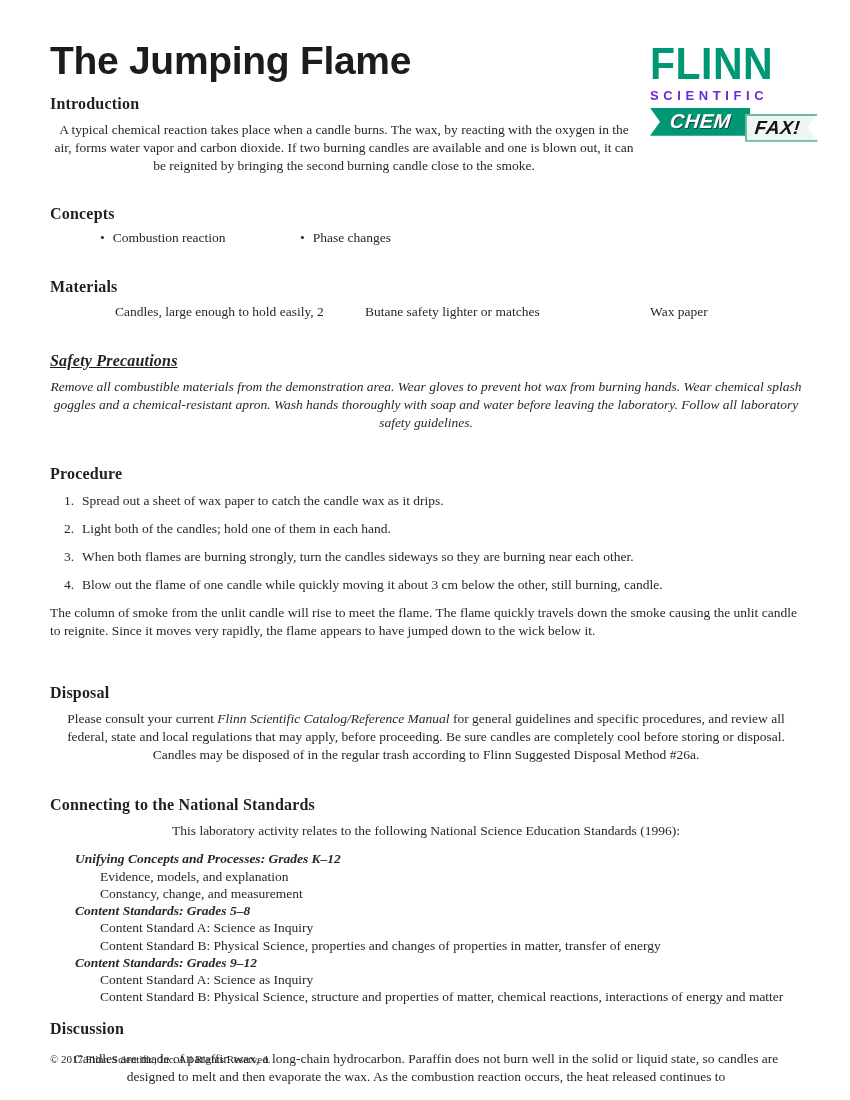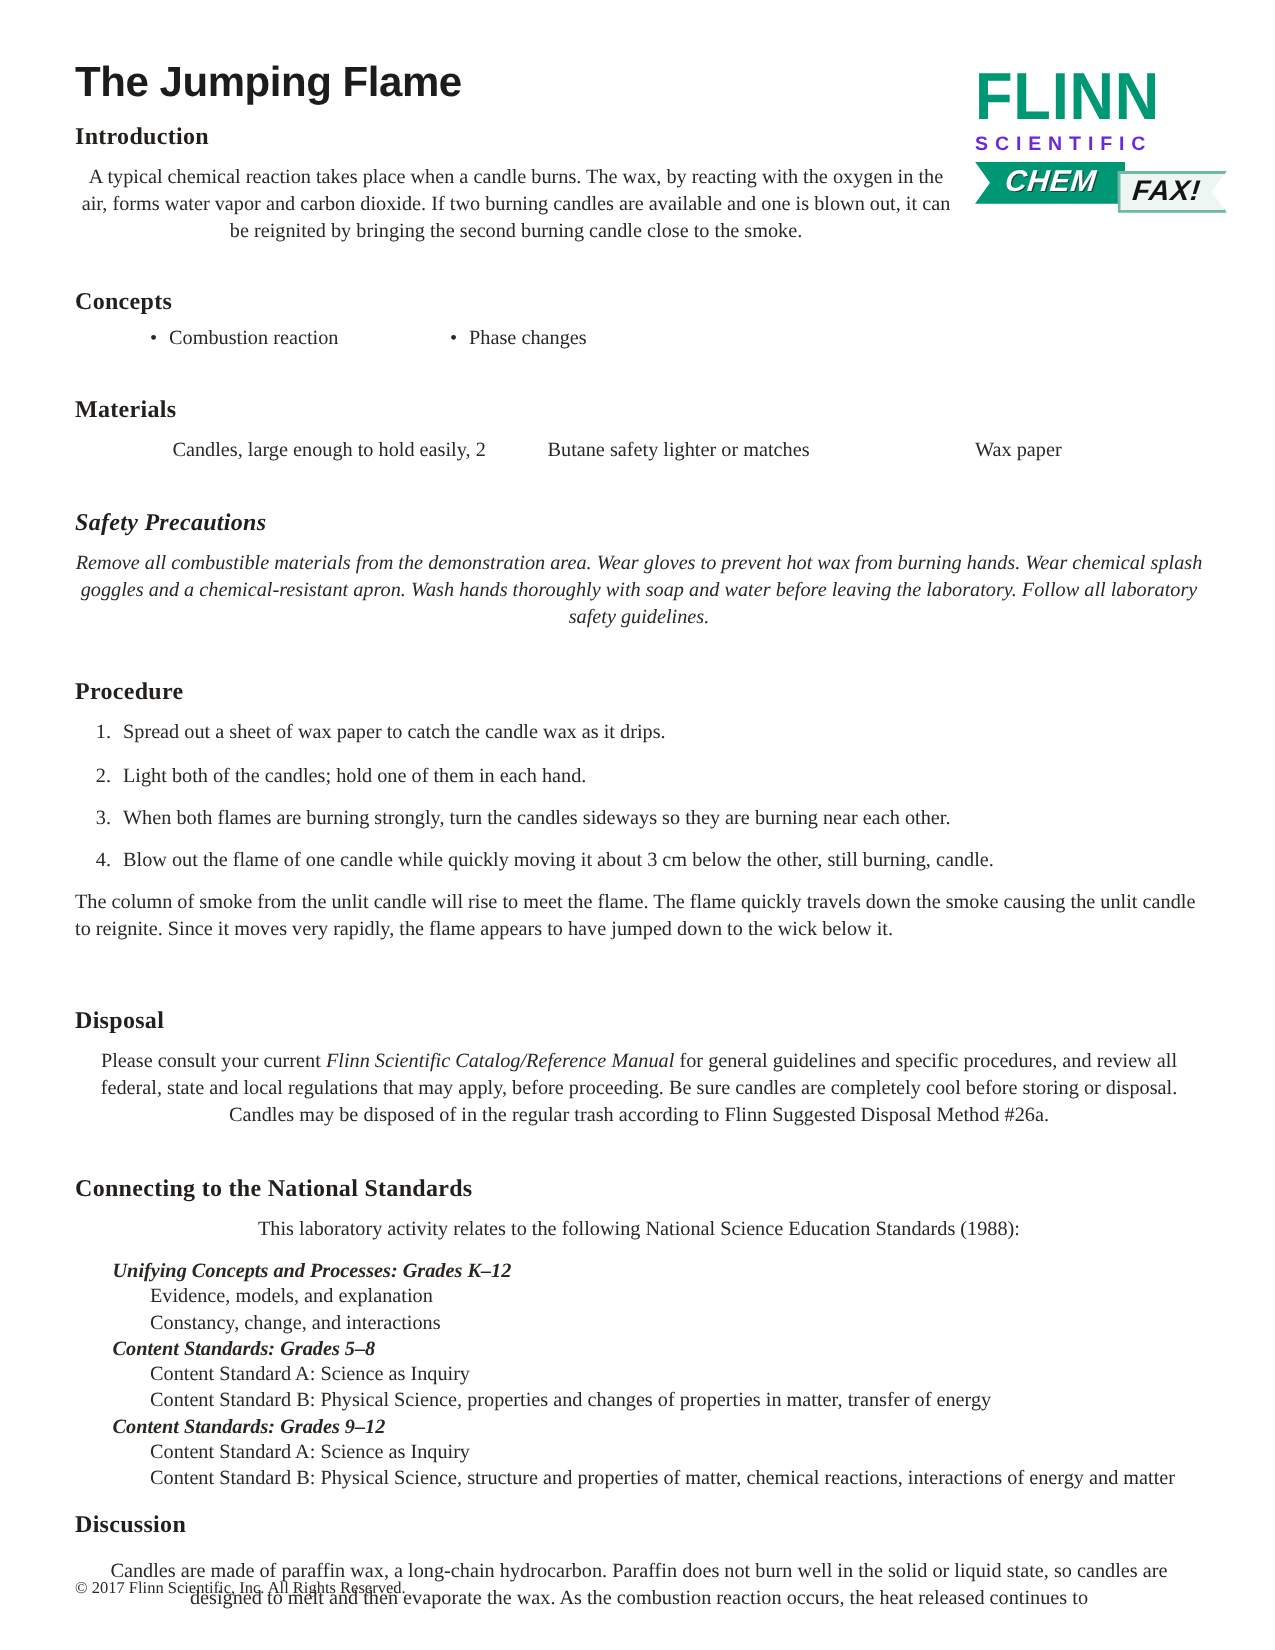--- a/index.html
+++ b/index.html
@@ -8,30 +8,30 @@
     font-family:"Liberation Serif", serif;
     color:#2b2723;
     -webkit-font-smoothing:antialiased;
   }
   .page { position:relative; width:850px; height:1100px; overflow:hidden; background:#fff; }
   .content { position:absolute; left:50px; top:40px; width:752px; }
 
   
   .doc-title {
     font-family:"Liberation Sans", sans-serif;
-    font-size:28px; font-weight:600; letter-spacing:-0.3px;
+    font-size:39px; font-weight:600; letter-spacing:-0.3px;
     color:#1c1c1c; margin:0 0 8px 0; line-height:1.1;
   }
 
   
   .h2 {
     font-size:16px; font-weight:bold; color:#221f1c;
     margin:0; line-height:1.15; letter-spacing:0.2px;
   }
-  .h2.italic { font-style:italic; }
+  .h2.italic { font-style:italic;text-decoration:underline; }
 
   .para { font-size:13.5px; line-height:1.33; margin:0; }
   .justify { text-align:justify; }
   .italic { font-style:italic; }
 
   
   .logo { position:absolute; right:0; top:4px; width:168px; text-align:left; }
   .logo-brand {
     font-family:"Liberation Sans", sans-serif;
     font-size:41px; font-weight:800; line-height:0.85;
@@ -198,25 +198,25 @@
       <p class="para proc-closing">The column of smoke from the unlit candle will rise to meet the flame. The flame quickly travels down the smoke causing the unlit candle to reignite. Since it moves very rapidly, the flame appears to have jumped down to the wick below it.</p>
     </div>
 
     <div class="sec-disposal">
       <div class="h2">Disposal</div>
       <p class="para justify"><span>Please consult your current </span><span class="italic">Flinn Scientific Catalog/Reference Manual</span><span> for general guidelines and specific procedures, and review all federal, state and local regulations that may apply, before proceeding. Be sure candles are completely cool before storing or disposal. Candles may be disposed of in the regular trash according to Flinn Suggested Disposal Method #26a.</span></p>
     </div>
 
     <div class="sec-standards">
       <div class="h2">Connecting to the National Standards</div>
-      <p class="para std-intro">This laboratory activity relates to the following National Science Education Standards (1988):</p>
+      <p class="para std-intro">This laboratory activity relates to the following National Science Education Standards (1996):</p>
       <div class="std-block">
         <div class="std-group-title">Unifying Concepts and Processes: Grades K–12</div>
         <div class="std-item">Evidence, models, and explanation</div>
-        <div class="std-item">Constancy, change, and interactions</div>
+        <div class="std-item">Constancy, change, and measurement</div>
         <div class="std-group-title">Content Standards: Grades 5–8</div>
         <div class="std-item">Content Standard A: Science as Inquiry</div>
         <div class="std-item">Content Standard B: Physical Science, properties and changes of properties in matter, transfer of energy</div>
         <div class="std-group-title">Content Standards: Grades 9–12</div>
         <div class="std-item">Content Standard A: Science as Inquiry</div>
         <div class="std-item wrap">Content Standard B: Physical Science, structure and properties of matter, chemical reactions, interactions of energy and matter</div>
       </div>
     </div>
 
     <div class="sec-discussion">

